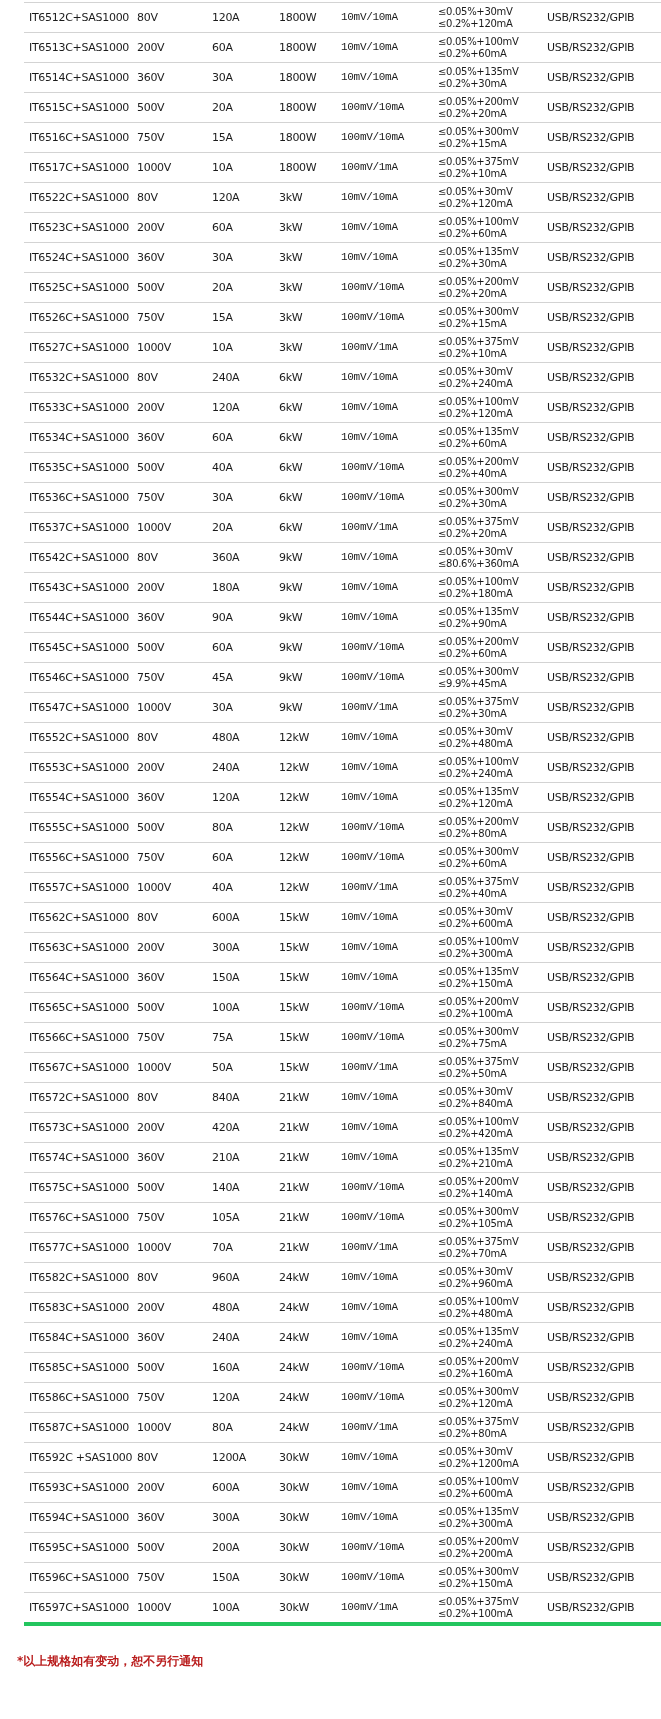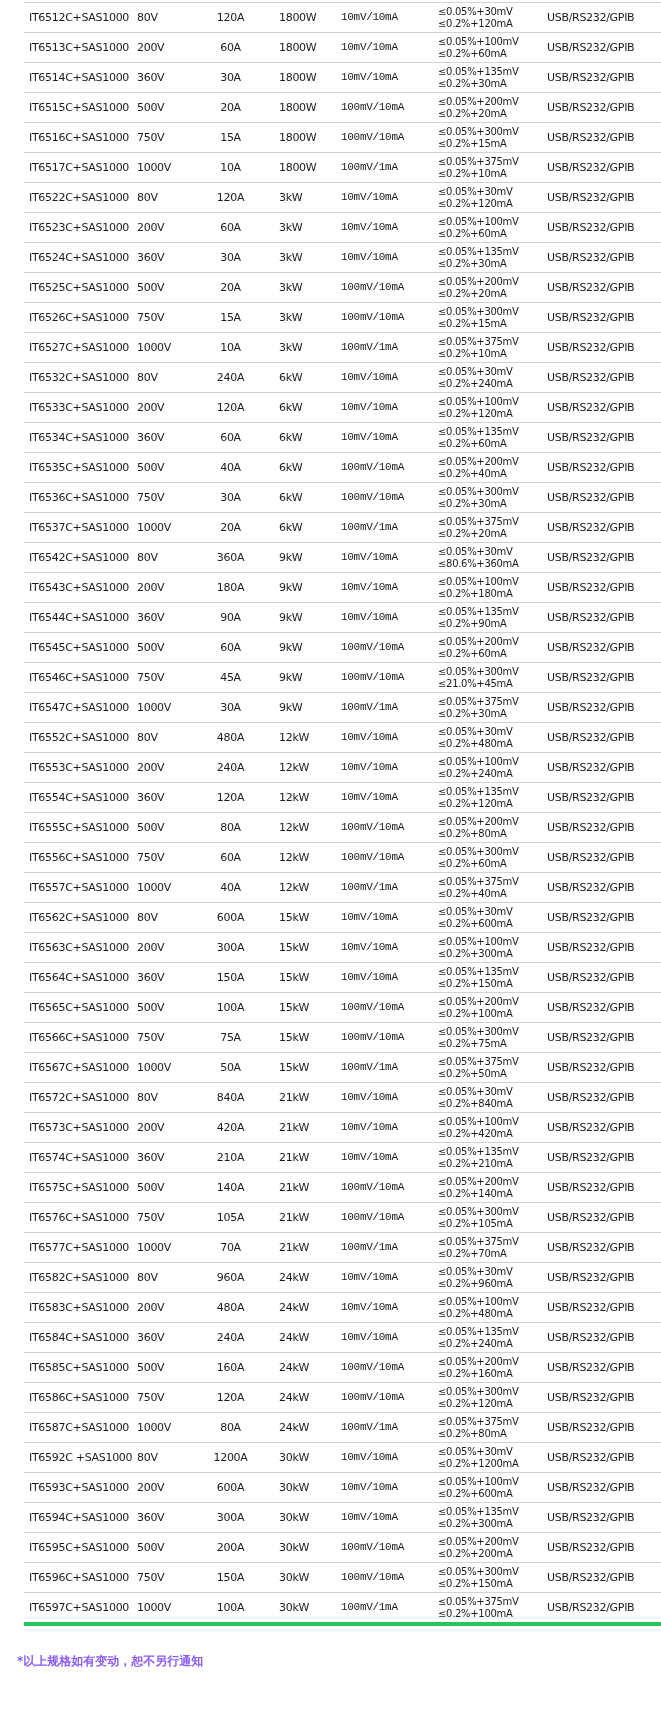--- a/index.html
+++ b/index.html
@@ -19,21 +19,21 @@
     width:644px;height:30px;box-sizing:border-box;
     border-top:1px solid #d3d3d3;
     align-items:center;
   }
   .cell{
     font-size:11px;letter-spacing:-0.3px;line-height:13px;
     white-space:nowrap;overflow:visible;
   }
   .c-model{padding-left:5px;}
   .c-voltage{}
-  .c-current{text-align:center;}
+  .c-current{text-align:left;}
   .c-power{padding-left:30px;}
   .c-display{padding-left:1px;font-family:Liberation Mono, monospace;}
   .c-accuracy{font-size:10px;line-height:12px;letter-spacing:-0.3px;}
   .c-interface{padding-left:0;}
   .footnote{
     position:absolute;left:17px;top:1653px;
     font-size:12px;font-weight:bold;letter-spacing:0;
     white-space:nowrap;
   }
 </style>
@@ -307,21 +307,21 @@
         <div class="cell c-interface">USB/RS232/GPIB</div>
       </div>
       <div class="row">
         <div class="cell c-model">IT6546C+SAS1000</div>
         <div class="cell c-voltage">750V</div>
         <div class="cell c-current">45A</div>
         <div class="cell c-power">9kW</div>
         <div class="cell c-display">100mV/10mA</div>
         <div class="cell c-accuracy">
           <div>≤0.05%+300mV</div>
-          <div>≤21.0%+45mA</div>
+          <div>≤9.9%+45mA</div>
         </div>
         <div class="cell c-interface">USB/RS232/GPIB</div>
       </div>
       <div class="row">
         <div class="cell c-model">IT6547C+SAS1000</div>
         <div class="cell c-voltage">1000V</div>
         <div class="cell c-current">30A</div>
         <div class="cell c-power">9kW</div>
         <div class="cell c-display">100mV/1mA</div>
         <div class="cell c-accuracy">
@@ -684,14 +684,14 @@
         <div class="cell c-current">100A</div>
         <div class="cell c-power">30kW</div>
         <div class="cell c-display">100mV/1mA</div>
         <div class="cell c-accuracy">
           <div>≤0.05%+375mV</div>
           <div>≤0.2%+100mA</div>
         </div>
         <div class="cell c-interface">USB/RS232/GPIB</div>
       </div>
     </div>
-  <div class="footnote" style="color: #8b5cf6;">*以上规格如有变动，恕不另行通知</div>
+  <div class="footnote" style="color: #b91c1c;">*以上规格如有变动，恕不另行通知</div>
 </div>
 
 </body></html>

